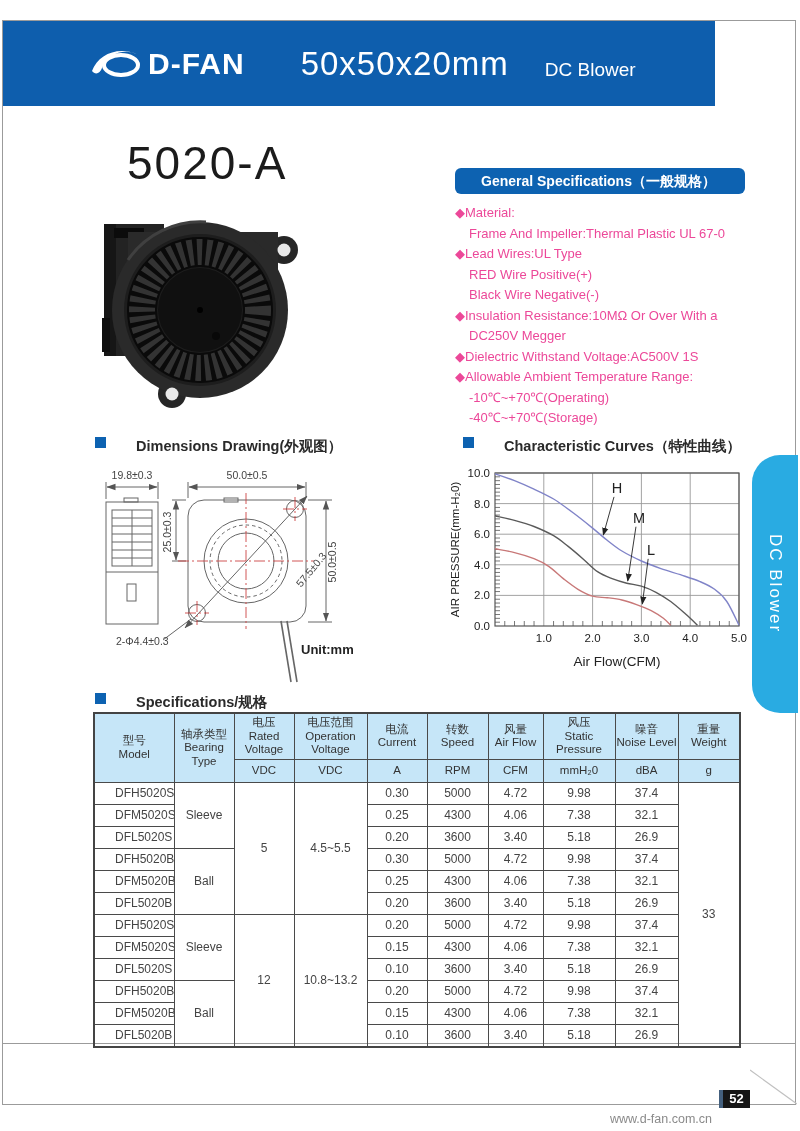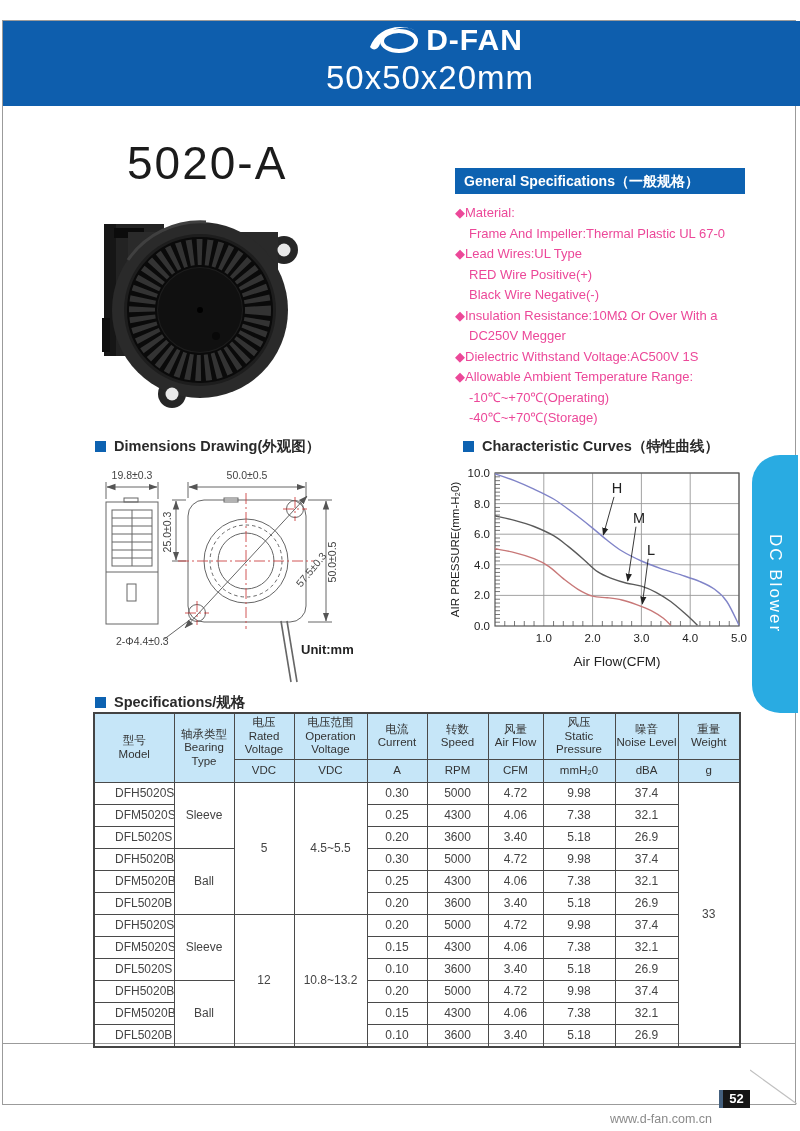--- a/index.html
+++ b/index.html
@@ -2,38 +2,38 @@
 <html><head>
 <meta charset="utf-8">
 <style>
   html,body{margin:0;padding:0;background:#fff;}
   .page{position:relative;width:800px;height:1131px;background:#fff;overflow:hidden;
         font-family:"Liberation Sans",sans-serif;}
   .frame{position:absolute;left:2px;top:20px;width:792px;height:1022px;border:1px solid #9b9b9b;}
   .footer-strip{position:absolute;left:2px;top:1042px;width:792px;height:62px;
         border-left:1px solid #9b9b9b;border-right:1px solid #9b9b9b;border-bottom:1px solid #9b9b9b;}
   
-  .banner{position:absolute;left:3px;top:21px;width:798px;height:85px;background:#0e5ead;
-          display:flex;align-items:center;flex-direction:column;}
+  .banner{position:absolute;left:3px;top:21px;width:712px;height:85px;background:#0e5ead;
+          display:flex;align-items:center;}
   .logo{display:flex;align-items:center;margin-left:88px;}
   .logo-text{color:#fff;font-size:30px;font-weight:bold;letter-spacing:1px;margin-left:5px;}
   .banner-size{color:#fff;font-size:33px;margin-left:56px;letter-spacing:1px;}
   .banner-type{color:#fff;font-size:19px;margin-left:36px;margin-top:12px;}
   
   .model-title{position:absolute;left:127px;top:136px;font-size:46px;color:#1b1b1b;letter-spacing:2px;}
   .photo{position:absolute;left:88px;top:198px;}
   
   .specs-panel{position:absolute;left:455px;top:168px;width:290px;}
   .specs-title{background:#0d62b1;color:#fff;font-weight:bold;font-size:14px;height:26px;
-               line-height:26px;padding-left:9px;}
+               line-height:26px;padding-left:26px;border-radius:6px;}
   .specs-list{margin-top:9px;font-size:13px;color:#ec4899;line-height:20.5px;}
   .spec-line{white-space:nowrap;}
   .spec-line.cont{padding-left:14px;}
   
-  .sec-head{position:absolute;display:flex;align-items:center;font-size:14.5px;font-weight:bold;color:#2a2a2a;}
+  .sec-head{position:absolute;display:flex;align-items:flex-start;font-size:14.5px;font-weight:bold;color:#2a2a2a;gap:22px;}
   .sec-sq{width:11px;height:11px;background:#0d62b1;margin-right:8px;flex:0 0 auto;}
   #sec-dims{left:95px;top:437px;}
   #sec-curves{left:463px;top:437px;}
   #sec-specs{left:95px;top:693px;}
   .dims-svg{position:absolute;left:88px;top:452px;}
   .chart-svg{position:absolute;left:448px;top:460px;}
   
   .side-tab{position:absolute;right:2px;top:455px;width:46px;height:258px;background:#29abe2;
             border-radius:28px 0 0 28px;display:flex;align-items:center;justify-content:center;}
   .side-tab span{writing-mode:vertical-rl;color:#fff;font-size:17px;letter-spacing:2px;}

